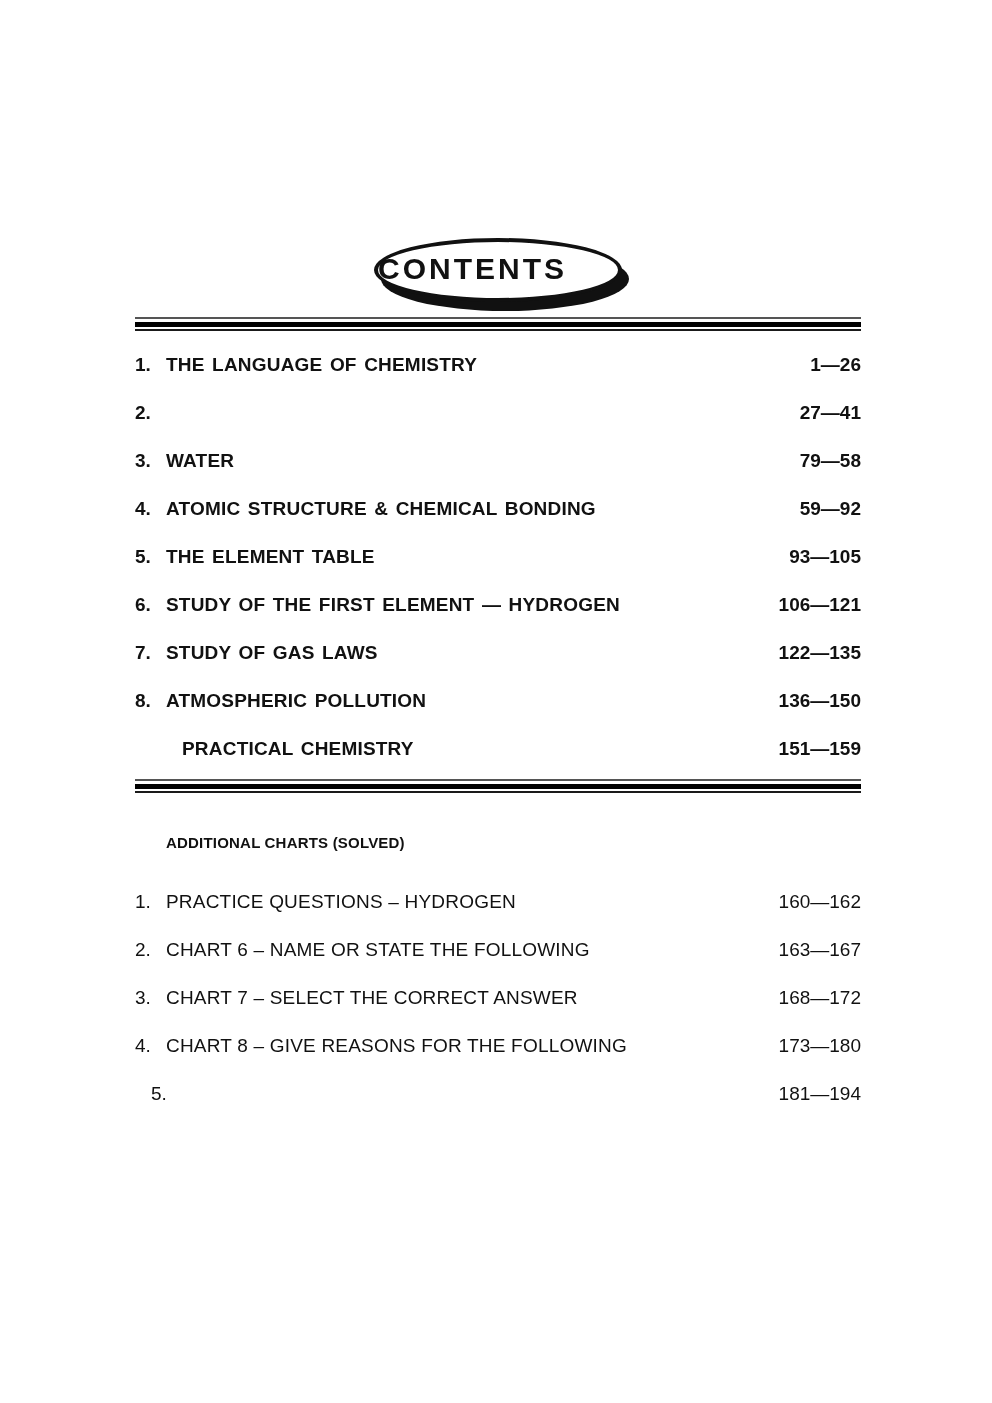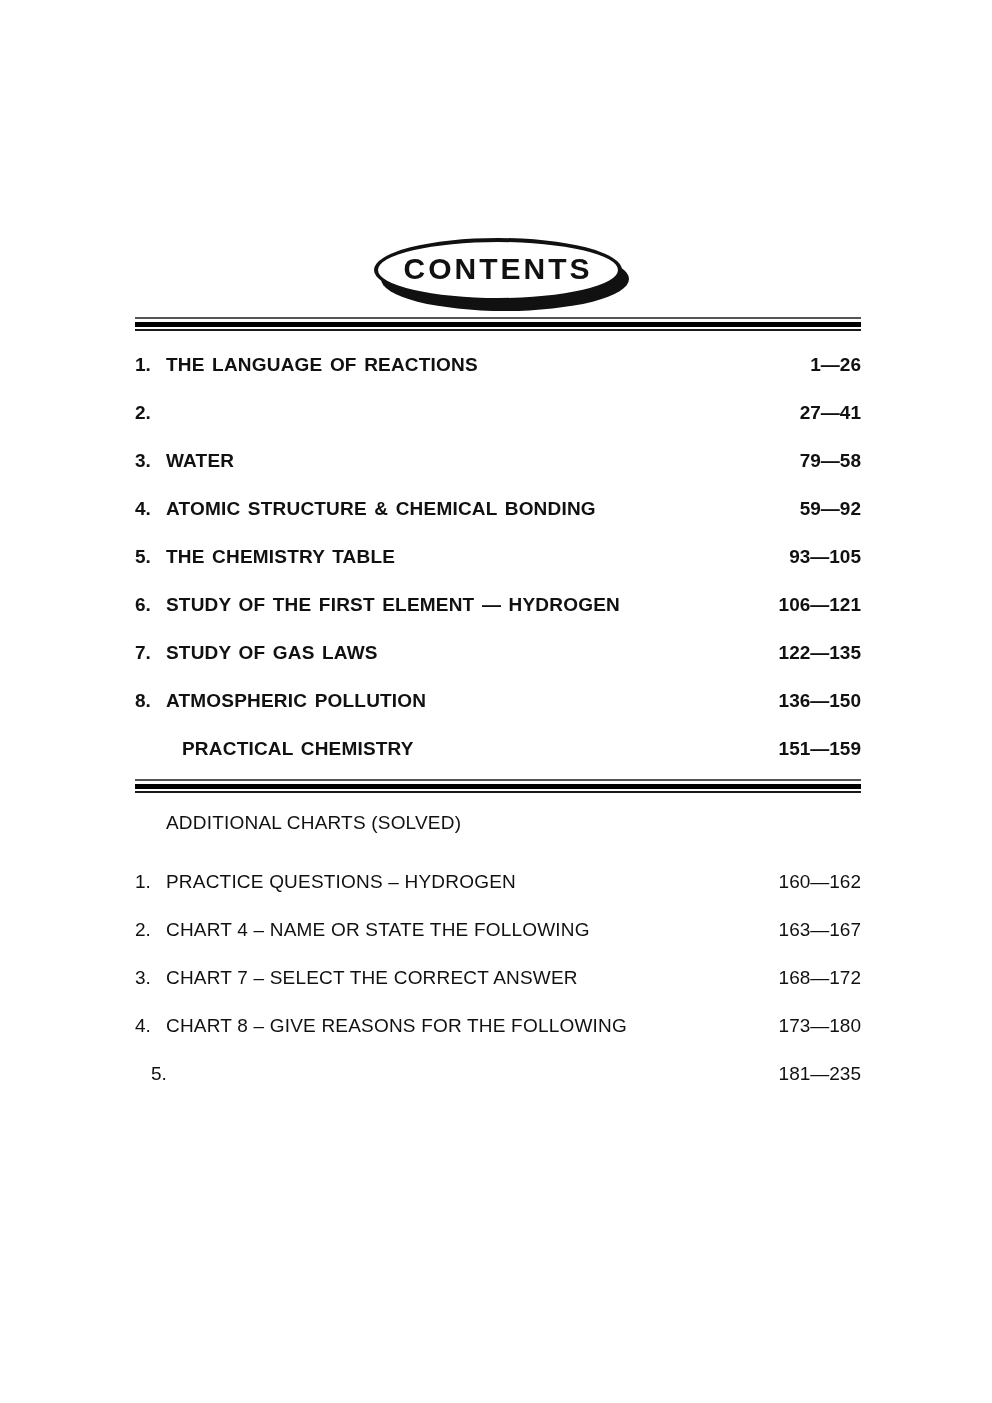--- a/index.html
+++ b/index.html
@@ -29,21 +29,21 @@
   }
   .banner-face {
     position: absolute;
     inset: 0;
     background: #ffffff;
     border: 4px solid #111111;
     border-radius: 50%;
     box-shadow: 7px 9px 0 0 #111111;
     display: flex;
     align-items: center;
-    justify-content: center;
+    justify-content: flex-start;
   }
   .banner-face .banner-text {
     font-size: 30px;
     font-weight: 700;
     letter-spacing: 3px;
     transform: translateY(-1px);
   }
 
   
   .rule {
@@ -72,25 +72,25 @@
   }
   .toc-list .row:last-child { margin-bottom: 0; margin-left: 16px; }
   .row .num { flex: none; width: 31px; }
   .row .title { flex: none; letter-spacing: 0.2px; white-space: nowrap; }
   .row .pages { margin-left: auto; padding-left: 10px; text-align: right; white-space: nowrap; }
 
   .main-list .row { font-weight: 700; word-spacing: 2px; }
   .add-list .row { font-weight: 400; }
 
   .section-heading {
-    margin-top: 17px;
+    margin-top: 37px;
     margin-left: 31px;
-    font-size: 19px;
+    font-size: 15px;
     line-height: 19px;
-    font-weight: 400;
+    font-weight: 700;
     letter-spacing: 0.2px;
   }
   .add-list { margin-top: 40px; }
 </style>
 </head>
 <body>
 
 <div class="page">
   <div class="content">
 
@@ -98,40 +98,40 @@
       <div class="banner-face">
         <span class="banner-text">CONTENTS</span>
       </div>
     </div>
 
     <div class="rule rule-top"></div>
 
     <div class="toc-list main-list" id="main-list">
         <div class="row">
           <span class="num">1.</span>
-          <span class="title">THE LANGUAGE OF REACTIONS</span>
+          <span class="title">THE LANGUAGE OF CHEMISTRY</span>
           <span class="pages">1—26</span>
         </div>
         <div class="row">
           <span class="num">2.</span>
           <span class="pages">27—41</span>
         </div>
         <div class="row">
           <span class="num">3.</span>
           <span class="title">WATER</span>
           <span class="pages">79—58</span>
         </div>
         <div class="row">
           <span class="num">4.</span>
           <span class="title">ATOMIC STRUCTURE &amp; CHEMICAL BONDING</span>
           <span class="pages">59—92</span>
         </div>
         <div class="row">
           <span class="num">5.</span>
-          <span class="title">THE CHEMISTRY TABLE</span>
+          <span class="title">THE ELEMENT TABLE</span>
           <span class="pages">93—105</span>
         </div>
         <div class="row">
           <span class="num">6.</span>
           <span class="title">STUDY OF THE FIRST ELEMENT — HYDROGEN</span>
           <span class="pages">106—121</span>
         </div>
         <div class="row">
           <span class="num">7.</span>
           <span class="title">STUDY OF GAS LAWS</span>
@@ -154,33 +154,33 @@
     <div class="section-heading">ADDITIONAL CHARTS (SOLVED)</div>
 
     <div class="toc-list add-list" id="add-list">
         <div class="row">
           <span class="num">1.</span>
           <span class="title">PRACTICE QUESTIONS – HYDROGEN</span>
           <span class="pages">160—162</span>
         </div>
         <div class="row">
           <span class="num">2.</span>
-          <span class="title">CHART 4 – NAME OR STATE THE FOLLOWING</span>
+          <span class="title">CHART 6 – NAME OR STATE THE FOLLOWING</span>
           <span class="pages">163—167</span>
         </div>
         <div class="row">
           <span class="num">3.</span>
           <span class="title">CHART 7 – SELECT THE CORRECT ANSWER</span>
           <span class="pages">168—172</span>
         </div>
         <div class="row">
           <span class="num">4.</span>
           <span class="title">CHART 8 – GIVE REASONS FOR THE FOLLOWING</span>
           <span class="pages">173—180</span>
         </div>
         <div class="row">
           <span class="num">5.</span>
-          <span class="pages">181—235</span>
+          <span class="pages">181—194</span>
         </div>
       </div>
 
   </div>
 </div>
 
 </body></html>

